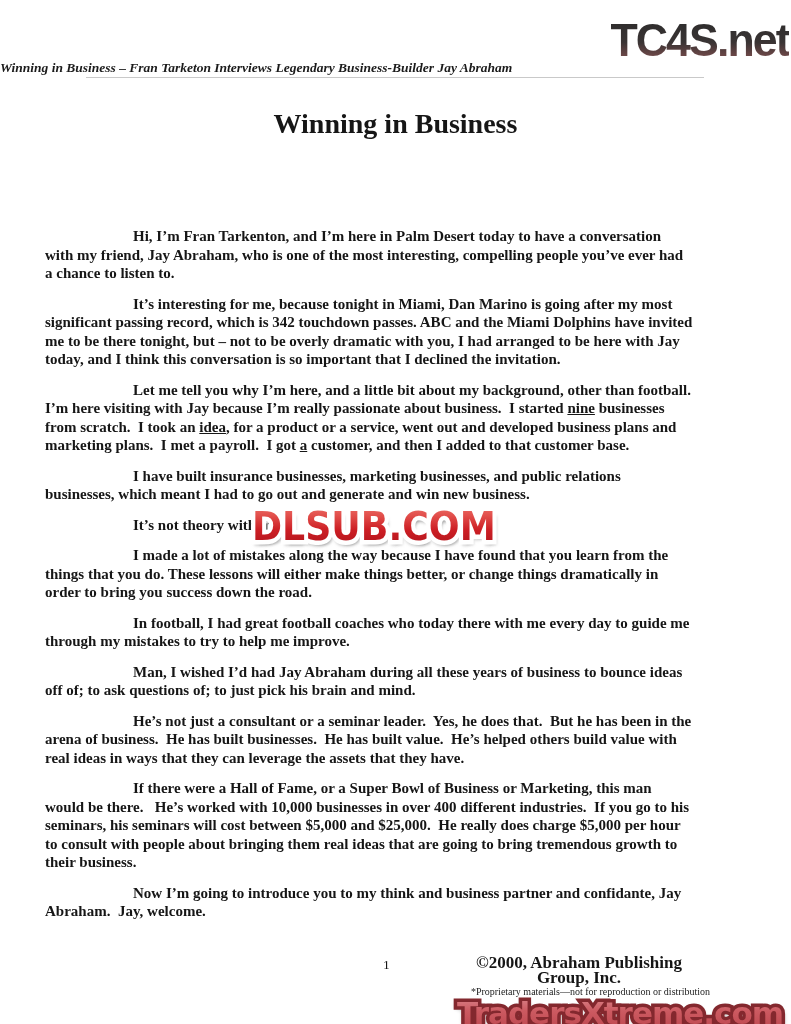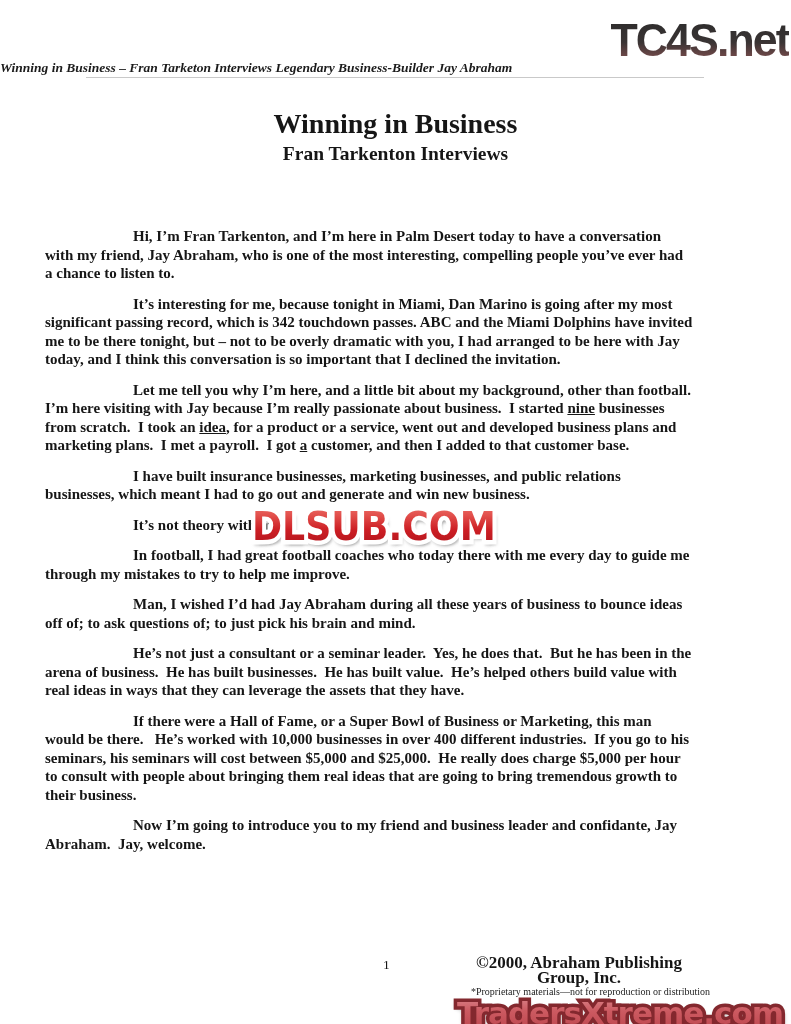--- a/index.html
+++ b/index.html
@@ -84,34 +84,34 @@
 
 <div class="page">
 
   <div class="tc4s wm">TC4S.net</div>
 
   <div class="running-header">Winning in Business – Fran Tarketon Interviews Legendary Business-Builder Jay Abraham</div>
   <div class="header-rule"></div>
 
   <div class="title-block">
     <div class="title-main">Winning in Business</div>
-    <div class="title-sub">Fran Tarkenton Interviews</div>
   </div>
 
   <div class="body-text">
       <p><span>Hi, I’m Fran Tarkenton, and I’m here in Palm Desert today to have a conversation with my friend, Jay Abraham, who is one of the most interesting, compelling people you’ve ever had a chance to listen to.</span></p>
       <p><span>It’s interesting for me, because tonight in Miami, Dan Marino is going after my most significant passing record, which is 342 touchdown passes. ABC and the Miami Dolphins have invited me to be there tonight, but – not to be overly dramatic with you, I had arranged to be here with Jay today, and I think this conversation is so important that I declined the invitation.</span></p>
       <p><span>Let me tell you why I’m here, and a little bit about my background, other than football. I’m here visiting with Jay because I’m really passionate about business.  I started </span><span class="u">nine</span><span> businesses from scratch.  I took an </span><span class="u">idea</span><span>, for a product or a service, went out and developed business plans and marketing plans.  I met a payroll.  I got </span><span class="u">a</span><span> customer, and then I added to that customer base.</span></p>
       <p><span>I have built insurance businesses, marketing businesses, and public relations businesses, which meant I had to go out and generate and win new business.</span></p>
       <p><span>It’s not theory with me.</span></p>
+      <p><span>I made a lot of mistakes along the way because I have found that you learn from the things that you do. These lessons will either make things better, or change things dramatically in order to bring you success down the road.</span></p>
       <p><span>In football, I had great football coaches who today there with me every day to guide me through my mistakes to try to help me improve.</span></p>
       <p><span>Man, I wished I’d had Jay Abraham during all these years of business to bounce ideas off of; to ask questions of; to just pick his brain and mind.</span></p>
       <p><span>He’s not just a consultant or a seminar leader.  Yes, he does that.  But he has been in the arena of business.  He has built businesses.  He has built value.  He’s helped others build value with real ideas in ways that they can leverage the assets that they have.</span></p>
       <p><span>If there were a Hall of Fame, or a Super Bowl of Business or Marketing, this man would be there.   He’s worked with 10,000 businesses in over 400 different industries.  If you go to his seminars, his seminars will cost between $5,000 and $25,000.  He really does charge $5,000 per hour to consult with people about bringing them real ideas that are going to bring tremendous growth to their business.</span></p>
-      <p><span>Now I’m going to introduce you to my friend and business leader and confidante, Jay Abraham.  Jay, welcome.</span></p>
+      <p><span>Now I’m going to introduce you to my think and business partner and confidante, Jay Abraham.  Jay, welcome.</span></p>
     </div>
 
   <div class="dlsub wm">
     <span class="layer outline" aria-hidden="true">DLSUB.COM</span>
     <span class="layer fill">DLSUB.COM</span>
   </div>
 
   <div class="page-number">1</div>
 
   <div class="footer-right">

